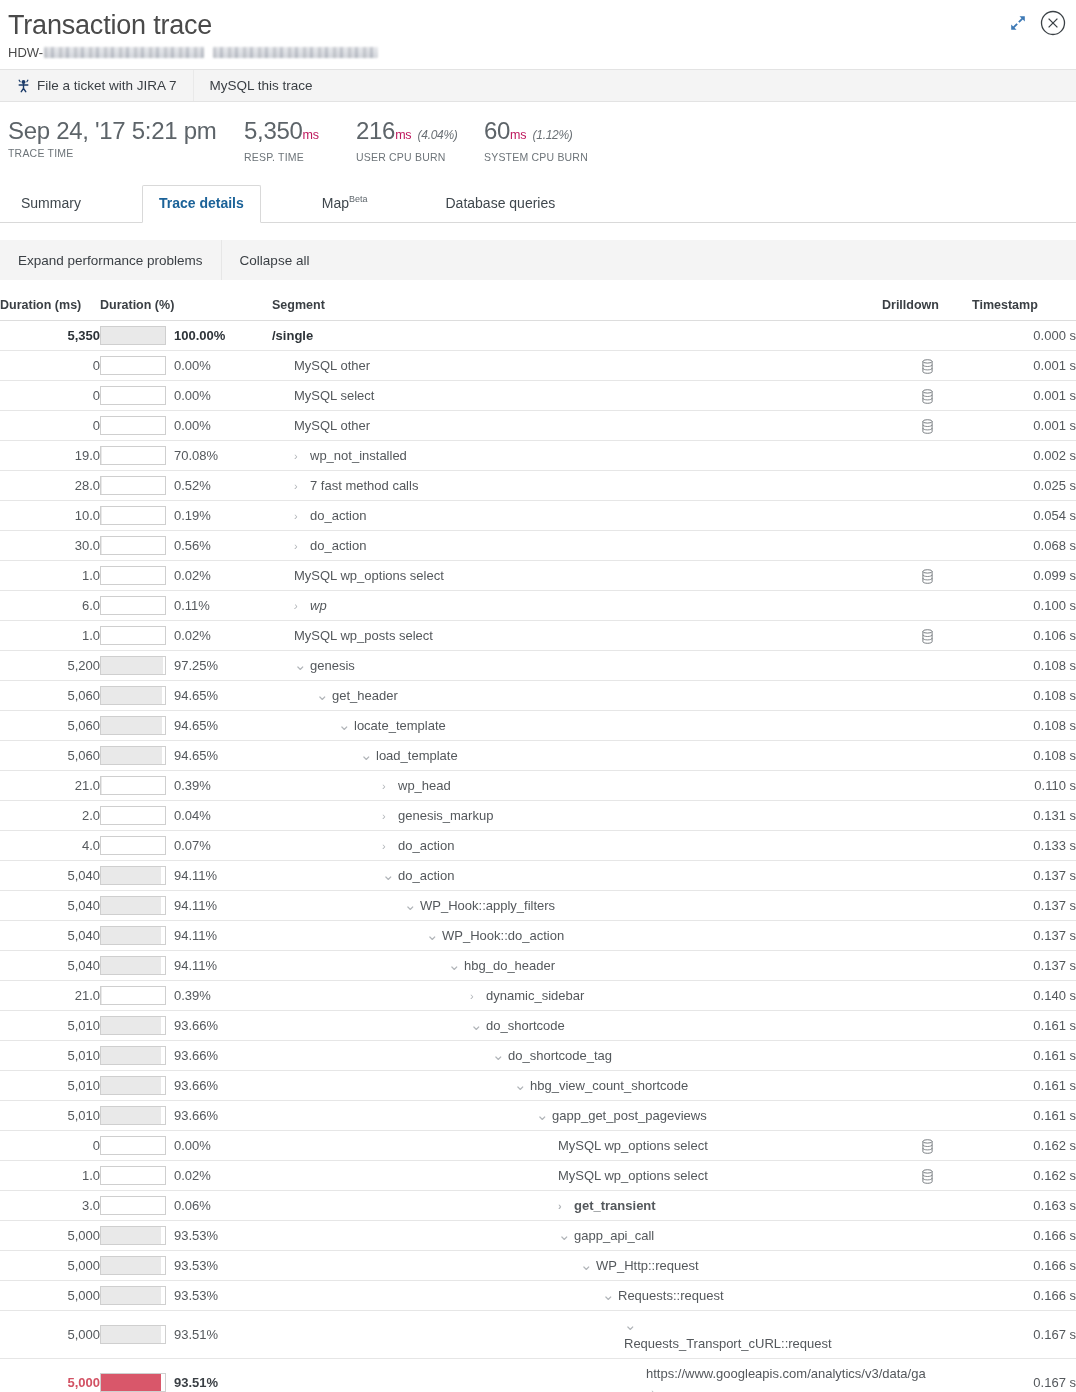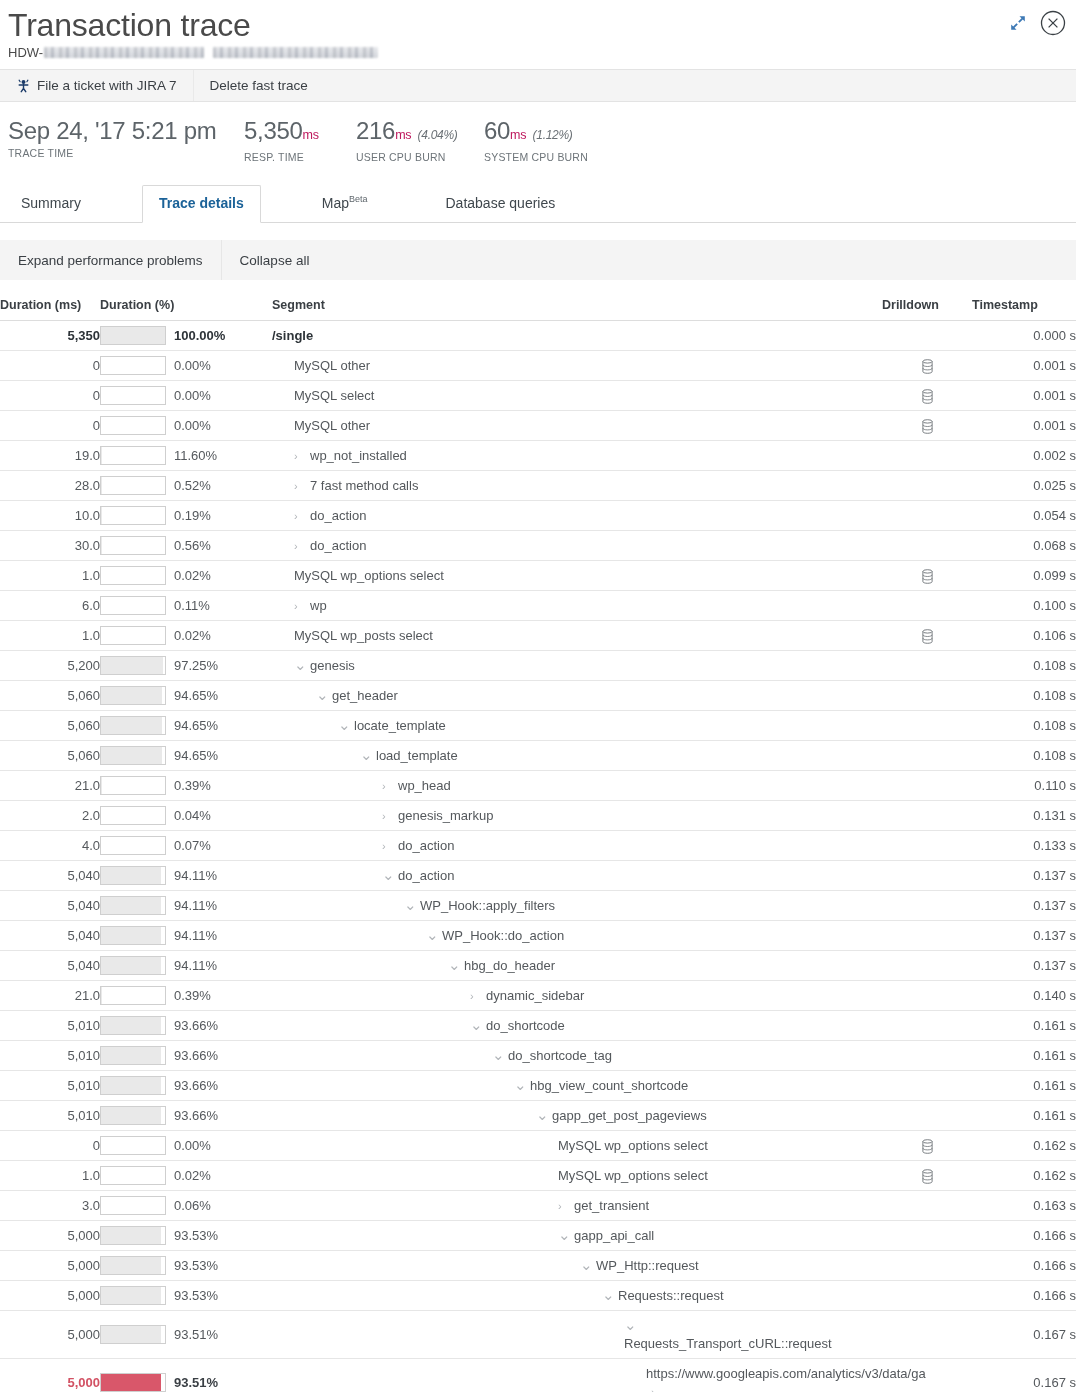--- a/index.html
+++ b/index.html
@@ -18,21 +18,21 @@
 
   .top-icons {
     position: absolute;
     top: 10px; right: 10px;
     display: flex; align-items: center; gap: 12px;
   }
   .ico-expand { width: 20px; height: 20px; cursor: pointer; display: block; }
   .ico-close  { width: 26px; height: 26px; cursor: pointer; display: block; }
 
   .title {
-    font-size: 32px;
+    font-size: 27px;
     font-weight: 400;
     color: #4a4a4a;
     letter-spacing: -0.2px;
     padding: 8px 0 0 8px;
     line-height: 34px;
   }
   .subtitle {
     padding: 1px 0 0 8px;
     font-size: 13px;
     color: #4a4a4a;
@@ -280,21 +280,21 @@
       <span class="jira-ico">
         <svg viewBox="0 0 16 16" width="15" height="15" aria-hidden="true">
           <circle cx="8" cy="4.2" r="2.1" fill="#1a3a68"></circle>
           <path d="M8 6.6 L8 11.2 M8 11.2 L5.6 14.6 M8 11.2 L10.4 14.6 M3.4 7.4 L12.6 7.4" stroke="#1a3a68" stroke-width="1.5" fill="none" stroke-linecap="round"></path>
           <path d="M3.3 2.3 L4.4 4.0 M12.7 2.3 L11.6 4.0" stroke="#1a3a68" stroke-width="1.2" stroke-linecap="round"></path>
         </svg>
       </span>
       <span>File a ticket with JIRA 7</span>
     </div>
     <div class="action plain">
-      <span>Delete fast trace</span>
+      <span>MySQL this trace</span>
     </div>
   </div>
 
   <div class="metrics">
     <div class="metric m-trace">
       <div class="val">
         <span>Sep 24, '17 5:21 pm</span>
       </div>
       <div class="lbl">TRACE TIME</div>
     </div>
@@ -391,21 +391,21 @@
           <td class="drill"><span class="db-ico"><svg viewBox="0 0 11 15" width="11" height="15" aria-hidden="true">
                 <ellipse cx="5.5" cy="2.4" rx="4.6" ry="1.7" fill="none" stroke="#6b7075" stroke-width="0.9"></ellipse>
                 <path d="M0.9 2.4v10.2c0 .95 2.06 1.7 4.6 1.7s4.6-.75 4.6-1.7V2.4" fill="none" stroke="#6b7075" stroke-width="0.9"></path>
                 <path d="M0.9 5.8c0 .95 2.06 1.7 4.6 1.7s4.6-.75 4.6-1.7" fill="none" stroke="#6b7075" stroke-width="0.8"></path>
                 <path d="M0.9 9.2c0 .95 2.06 1.7 4.6 1.7s4.6-.75 4.6-1.7" fill="none" stroke="#6b7075" stroke-width="0.8"></path>
               </svg></span></td>
           <td class="time">0.001 s</td>
         </tr>
         <tr>
           <td class="dur">19.0</td>
-          <td class="barcell"><span class="barwrap"><span class="barfill" style="width: 0.36%;"></span></span><span class="pctlabel">11.60%</span></td>
+          <td class="barcell"><span class="barwrap"><span class="barfill" style="width: 0.36%;"></span></span><span class="pctlabel">70.08%</span></td>
           <td class="seg">
             <span class="segbox" style="padding-left: 22px;"><span class="chev">›</span><span class="segtext">wp_not_installed</span></span>
           </td>
           <td class="drill"></td>
           <td class="time">0.002 s</td>
         </tr>
         <tr>
           <td class="dur">28.0</td>
           <td class="barcell"><span class="barwrap"><span class="barfill" style="width: 0.52%;"></span></span><span class="pctlabel">0.52%</span></td>
           <td class="seg">
@@ -443,21 +443,21 @@
                 <path d="M0.9 2.4v10.2c0 .95 2.06 1.7 4.6 1.7s4.6-.75 4.6-1.7V2.4" fill="none" stroke="#6b7075" stroke-width="0.9"></path>
                 <path d="M0.9 5.8c0 .95 2.06 1.7 4.6 1.7s4.6-.75 4.6-1.7" fill="none" stroke="#6b7075" stroke-width="0.8"></path>
                 <path d="M0.9 9.2c0 .95 2.06 1.7 4.6 1.7s4.6-.75 4.6-1.7" fill="none" stroke="#6b7075" stroke-width="0.8"></path>
               </svg></span></td>
           <td class="time">0.099 s</td>
         </tr>
         <tr>
           <td class="dur">6.0</td>
           <td class="barcell"><span class="barwrap"><span class="barfill" style="width: 0.11%;"></span></span><span class="pctlabel">0.11%</span></td>
           <td class="seg">
-            <span class="segbox" style="padding-left: 22px;"><span class="chev">›</span><span class="segtext">wp</span></span>
+            <span class="segbox" style="padding-left: 22px; font-style: italic;"><span class="chev">›</span><span class="segtext">wp</span></span>
           </td>
           <td class="drill"></td>
           <td class="time">0.100 s</td>
         </tr>
         <tr>
           <td class="dur">1.0</td>
           <td class="barcell"><span class="barwrap"><span class="barfill" style="width: 0.02%;"></span></span><span class="pctlabel">0.02%</span></td>
           <td class="seg">
             <span class="segbox" style="padding-left: 22px;"><span class="segtext">MySQL wp_posts select</span></span>
           </td>
@@ -638,21 +638,21 @@
                 <path d="M0.9 2.4v10.2c0 .95 2.06 1.7 4.6 1.7s4.6-.75 4.6-1.7V2.4" fill="none" stroke="#6b7075" stroke-width="0.9"></path>
                 <path d="M0.9 5.8c0 .95 2.06 1.7 4.6 1.7s4.6-.75 4.6-1.7" fill="none" stroke="#6b7075" stroke-width="0.8"></path>
                 <path d="M0.9 9.2c0 .95 2.06 1.7 4.6 1.7s4.6-.75 4.6-1.7" fill="none" stroke="#6b7075" stroke-width="0.8"></path>
               </svg></span></td>
           <td class="time">0.162 s</td>
         </tr>
         <tr>
           <td class="dur">3.0</td>
           <td class="barcell"><span class="barwrap"><span class="barfill" style="width: 0.06%;"></span></span><span class="pctlabel">0.06%</span></td>
           <td class="seg">
-            <span class="segbox" style="padding-left: 286px;"><span class="chev">›</span><span class="segtext">get_transient</span></span>
+            <span class="segbox" style="padding-left: 286px; font-weight: bold;"><span class="chev">›</span><span class="segtext">get_transient</span></span>
           </td>
           <td class="drill"></td>
           <td class="time">0.163 s</td>
         </tr>
         <tr>
           <td class="dur">5,000</td>
           <td class="barcell"><span class="barwrap"><span class="barfill" style="width: 93.53%;"></span></span><span class="pctlabel">93.53%</span></td>
           <td class="seg">
             <span class="segbox" style="padding-left: 286px;"><span class="chev" style="font-size: 15px;">⌄</span><span class="segtext">gapp_api_call</span></span>
           </td>

